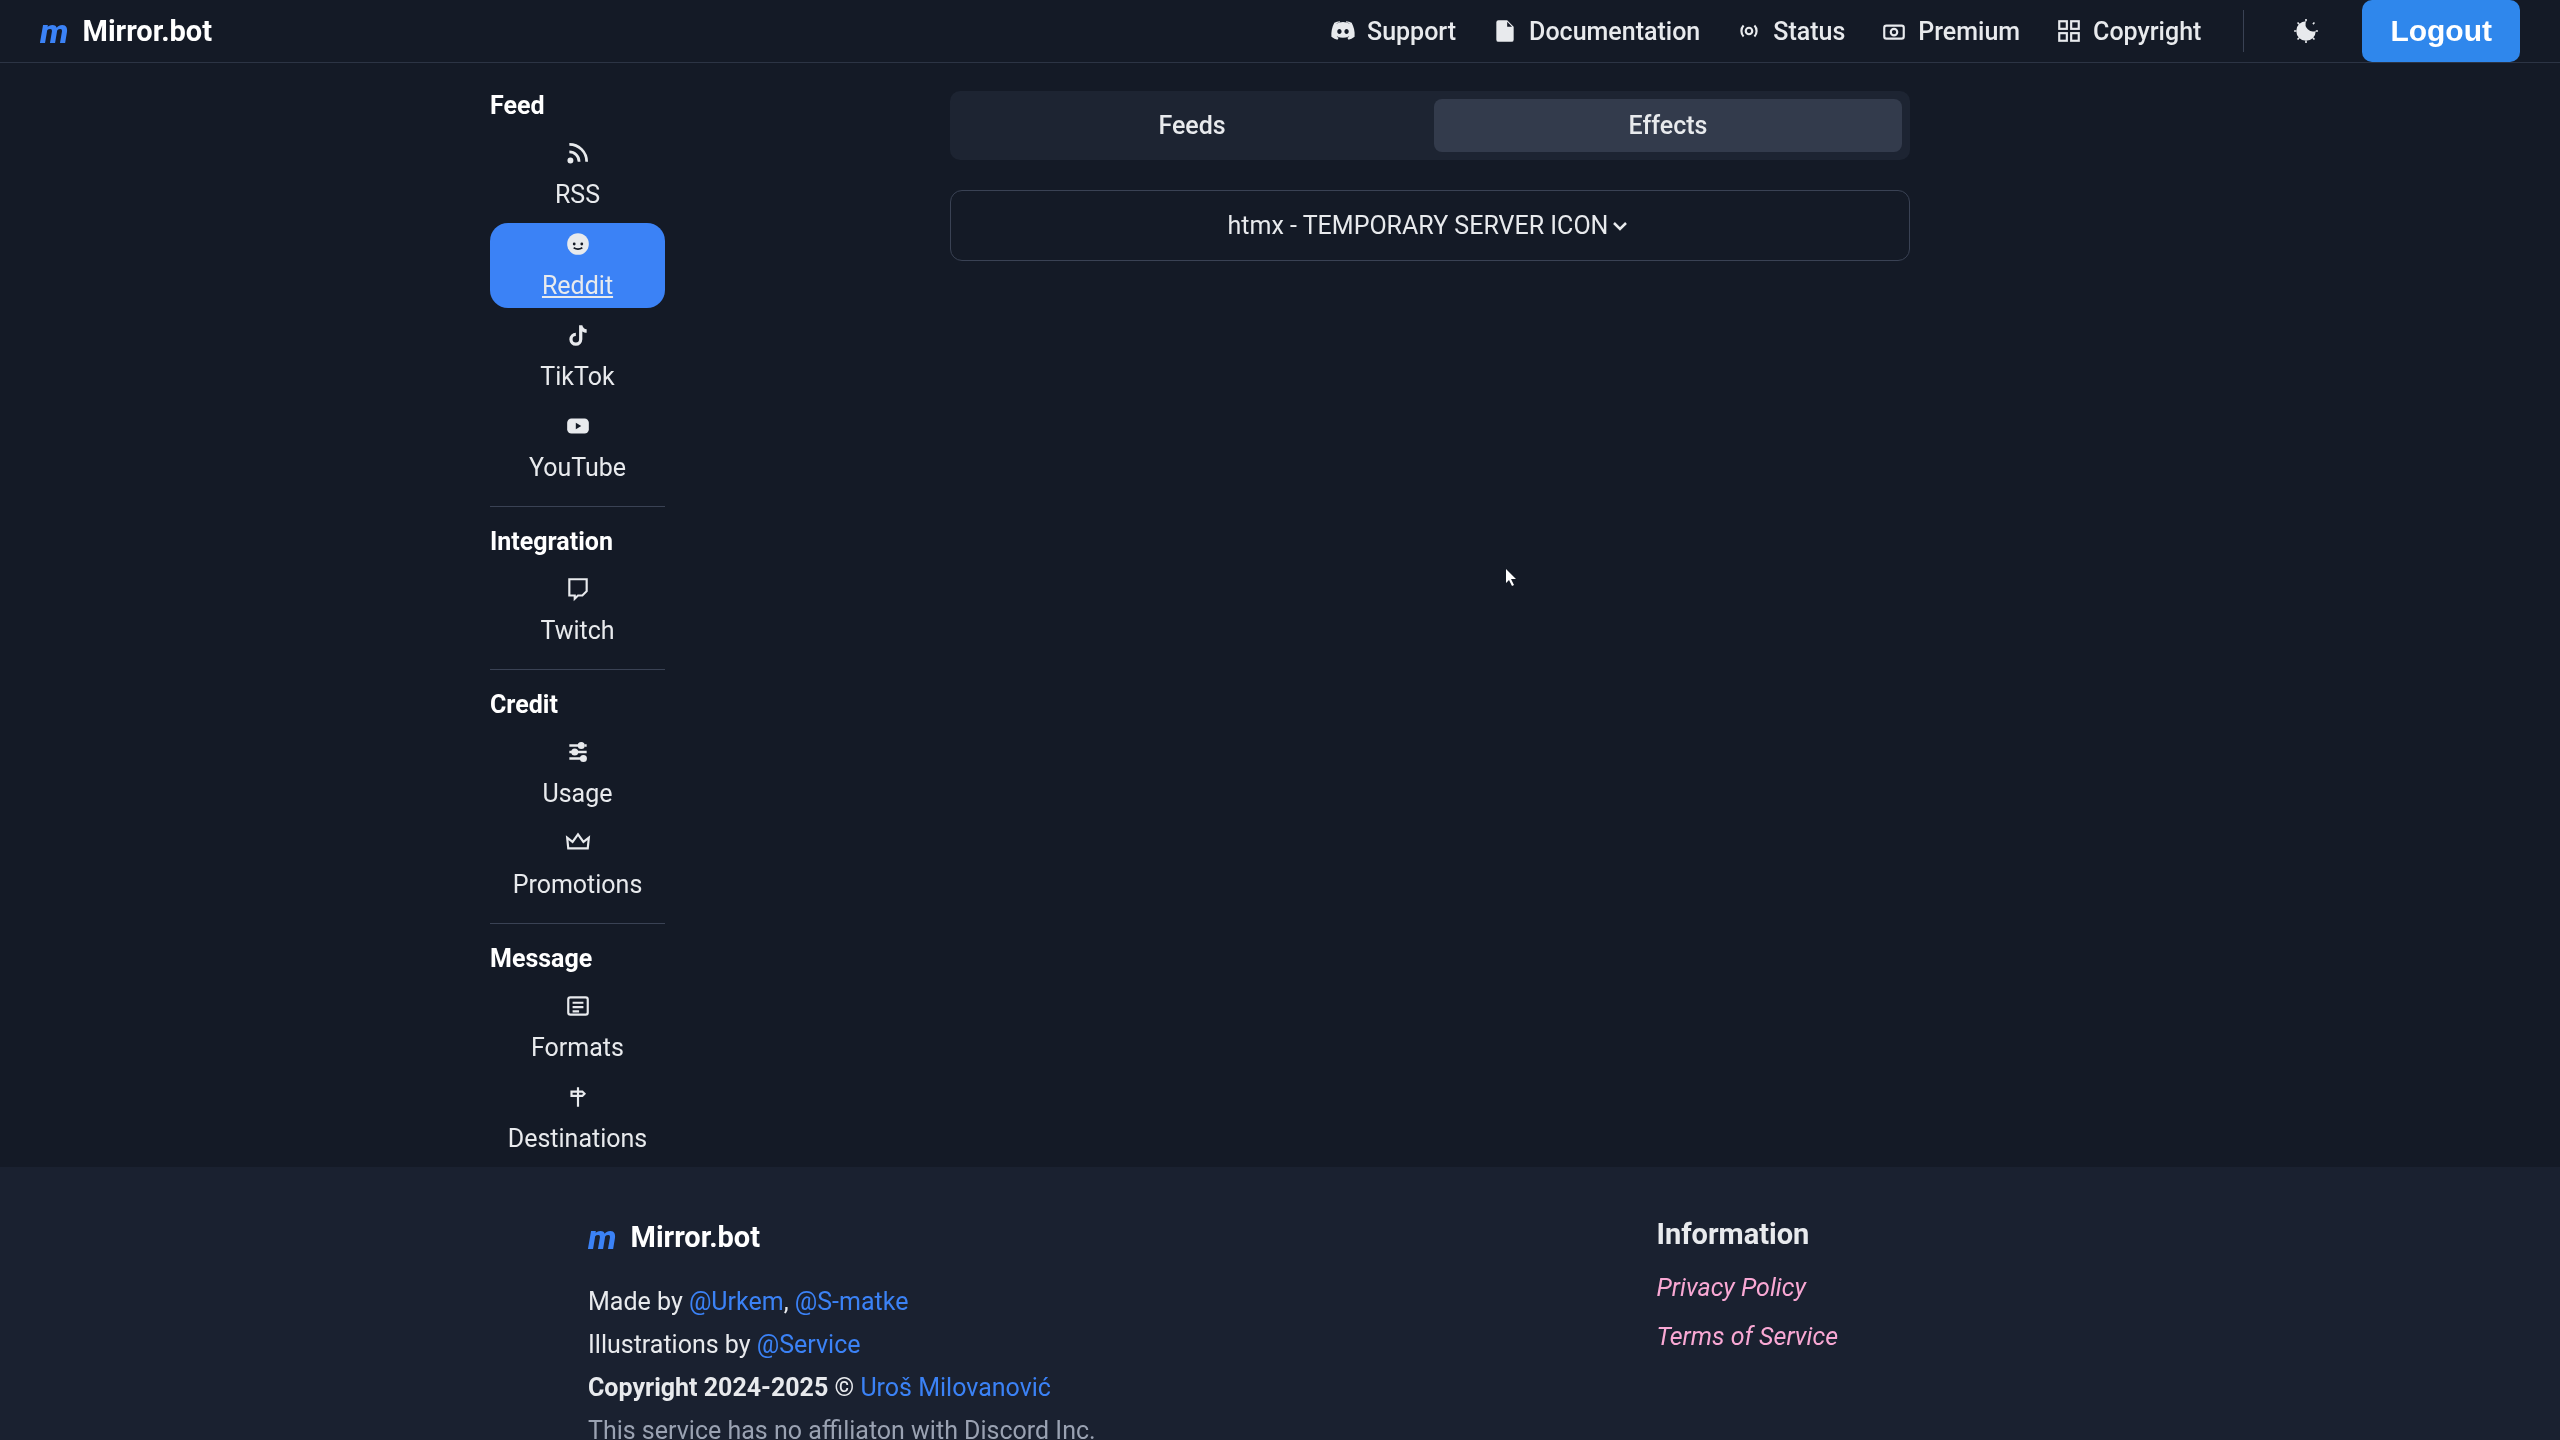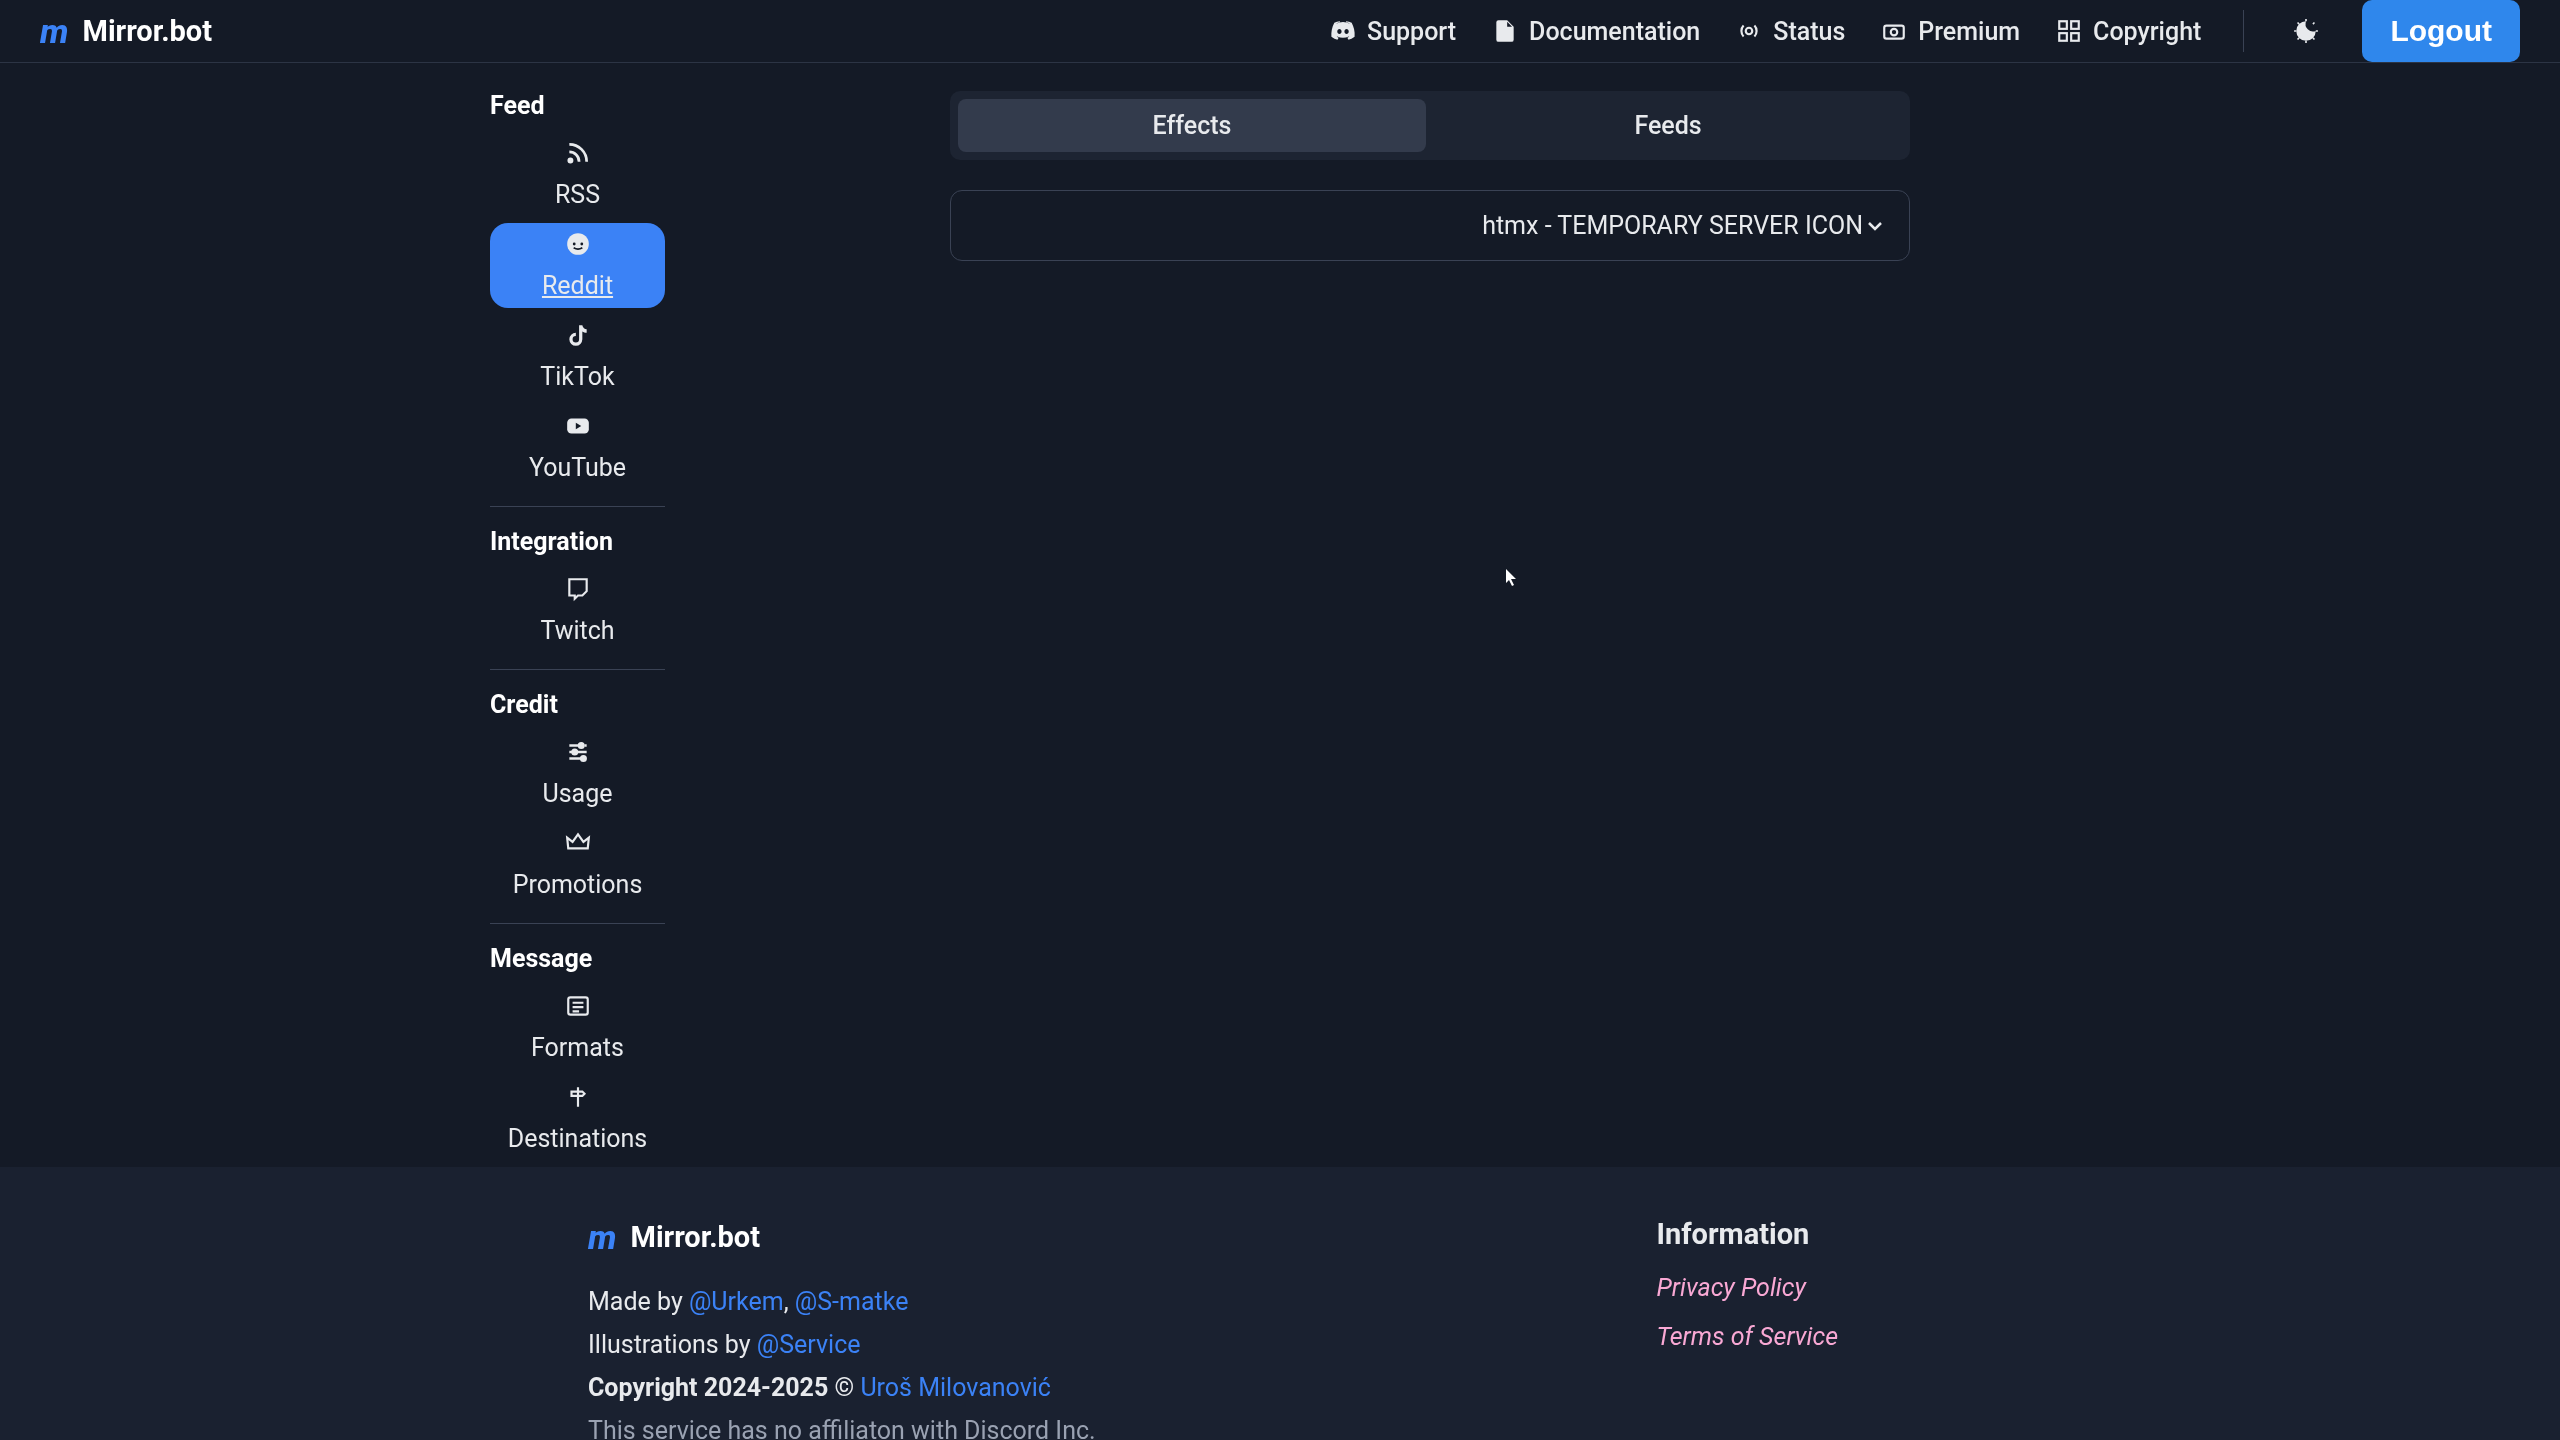--- a/index.html
+++ b/index.html
@@ -152,21 +152,21 @@
 }
 .tab.active {
   background: #333b4c;
 }
 .select-box {
   border: 1px solid #3a4254;
   border-radius: 12px;
   padding: 20px 22px;
   display: flex;
   align-items: center;
-  justify-content: flex-end;
+  justify-content: center;
   font-size: 25px;
   color: #e8eaed;
   cursor: pointer;
 }
 .chev { width: 24px; height: 24px; }
 
 .footer {
   background: #1a2130;
   padding: 50px 0 70px 0;
 }
@@ -380,22 +380,22 @@
         <span>Destinations</span>
       </div>
 
     </div>
   </aside>
 
   <section class="content">
     <div class="content-inner">
 
       <div class="tab-row">
+        <div class="tab">Feeds</div>
         <div class="tab active">Effects</div>
-        <div class="tab">Feeds</div>
       </div>
 
       <div class="select-box">
         <span>htmx - TEMPORARY SERVER ICON</span>
         <span class="chev">
           <svg viewBox="0 0 24 24" fill="none" stroke="currentColor" stroke-width="2.5">
               <path d="M6 9l6 6 6-6"></path>
             </svg>
         </span>
       </div>

